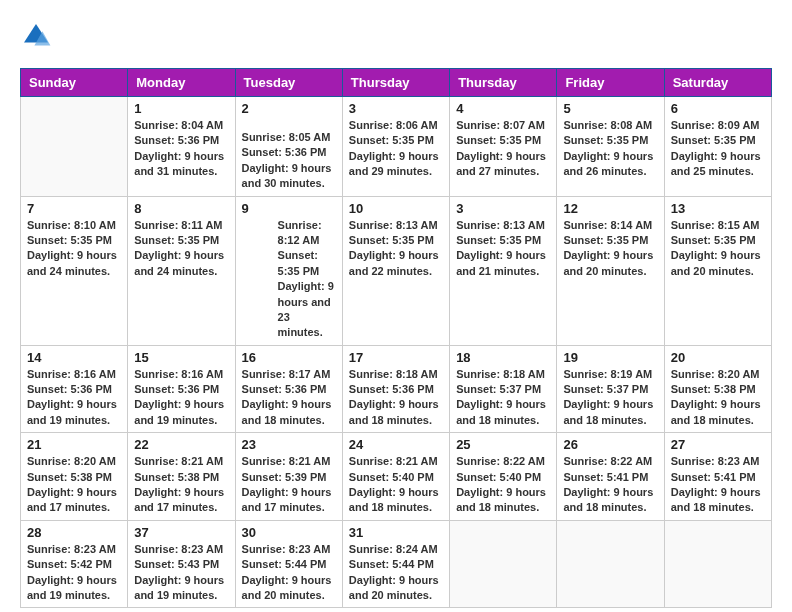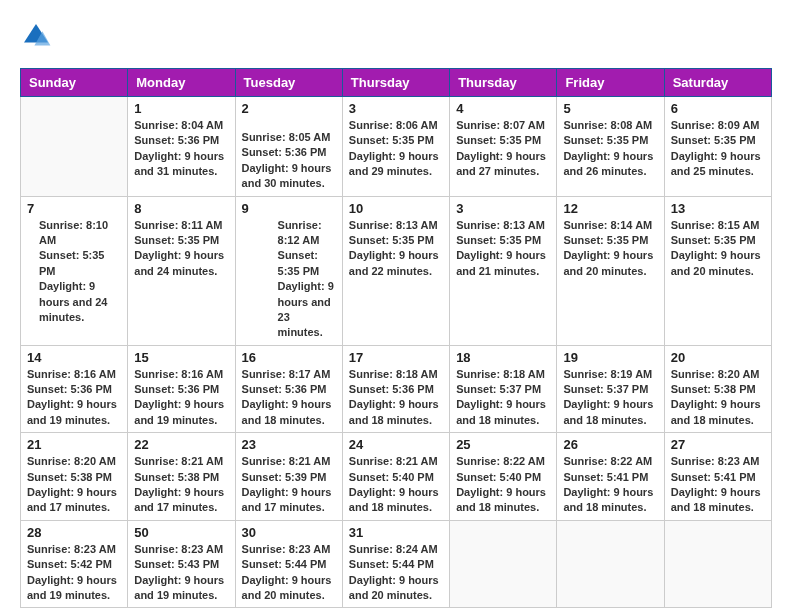--- a/index.html
+++ b/index.html
@@ -154,21 +154,21 @@
         <td>
           <div class="day-number">6</div>
           <div class="day-info" style="white-space: pre-line;">Sunrise: 8:09 AM
 Sunset: 5:35 PM
 Daylight: 9 hours and 25 minutes.</div>
         </td>
       </tr>
       <tr>
         <td>
           <div class="day-number">7</div>
-          <div class="day-info" style="white-space: pre-line; margin-left: 12px;">Sunrise: 8:10 AM
+          <div class="day-info" style="white-space: pre-line;">Sunrise: 8:10 AM
 Sunset: 5:35 PM
 Daylight: 9 hours and 24 minutes.</div>
         </td>
         <td>
           <div class="day-number">8</div>
           <div class="day-info" style="white-space: pre-line;">Sunrise: 8:11 AM
 Sunset: 5:35 PM
 Daylight: 9 hours and 24 minutes.</div>
         </td>
         <td>
@@ -291,21 +291,21 @@
         </td>
       </tr>
       <tr>
         <td>
           <div class="day-number">28</div>
           <div class="day-info" style="white-space: pre-line;">Sunrise: 8:23 AM
 Sunset: 5:42 PM
 Daylight: 9 hours and 19 minutes.</div>
         </td>
         <td>
-          <div class="day-number">50</div>
+          <div class="day-number">37</div>
           <div class="day-info" style="white-space: pre-line;">Sunrise: 8:23 AM
 Sunset: 5:43 PM
 Daylight: 9 hours and 19 minutes.</div>
         </td>
         <td>
           <div class="day-number">30</div>
           <div class="day-info" style="white-space: pre-line;">Sunrise: 8:23 AM
 Sunset: 5:44 PM
 Daylight: 9 hours and 20 minutes.</div>
         </td>

